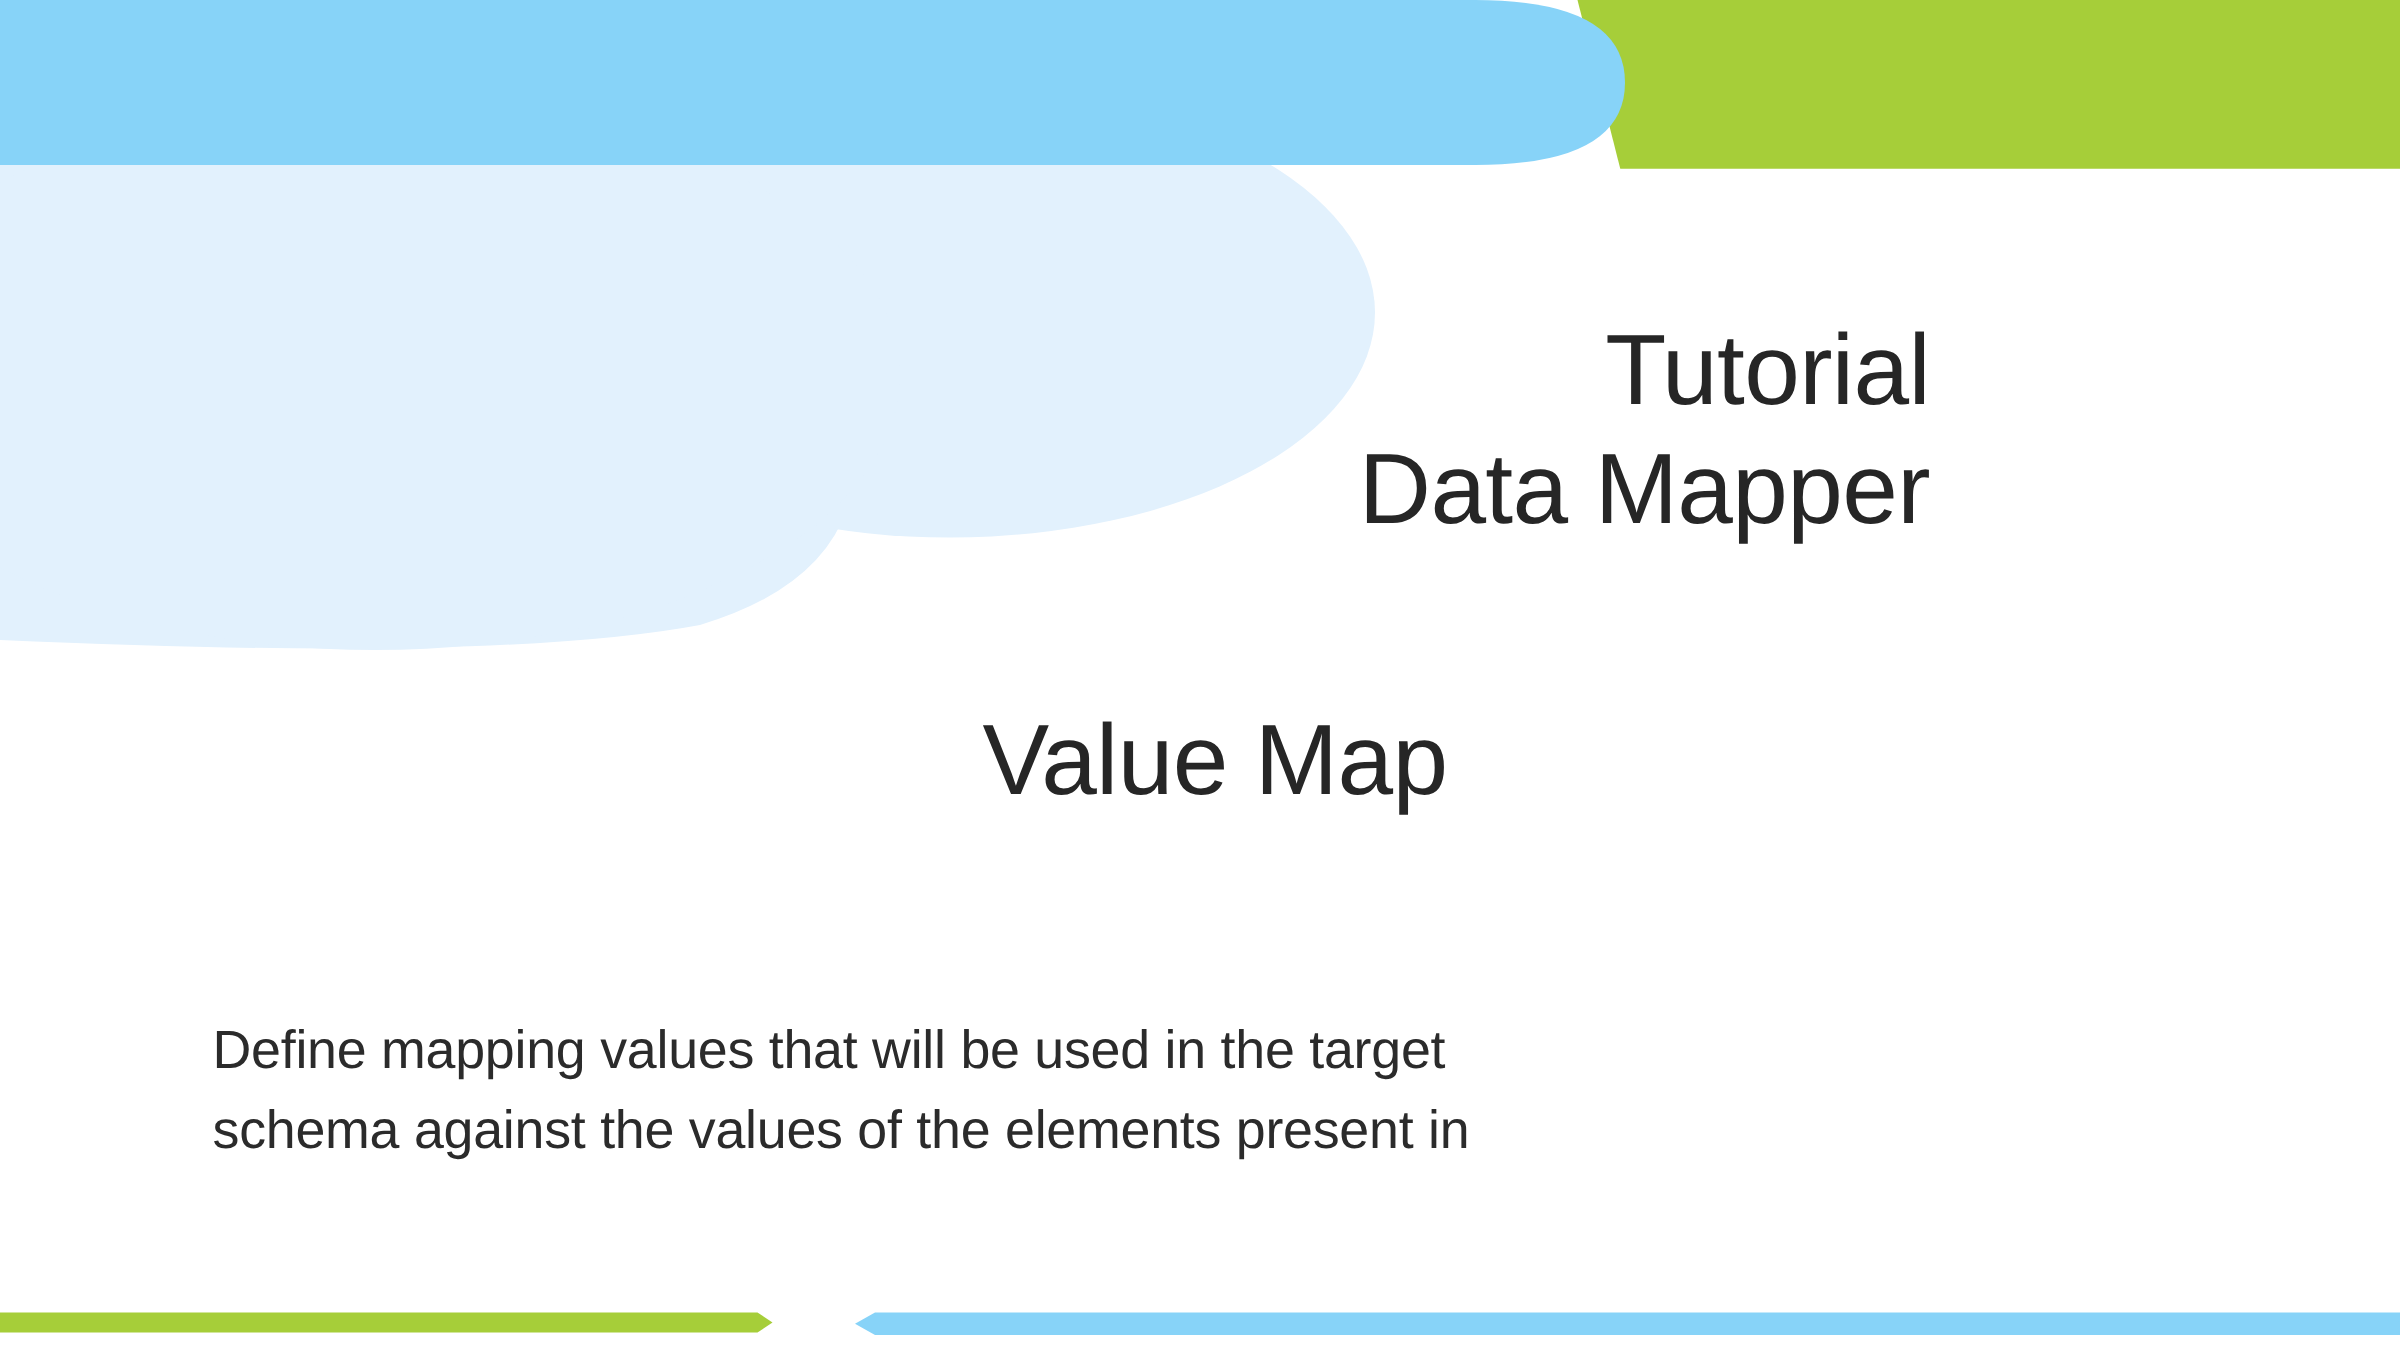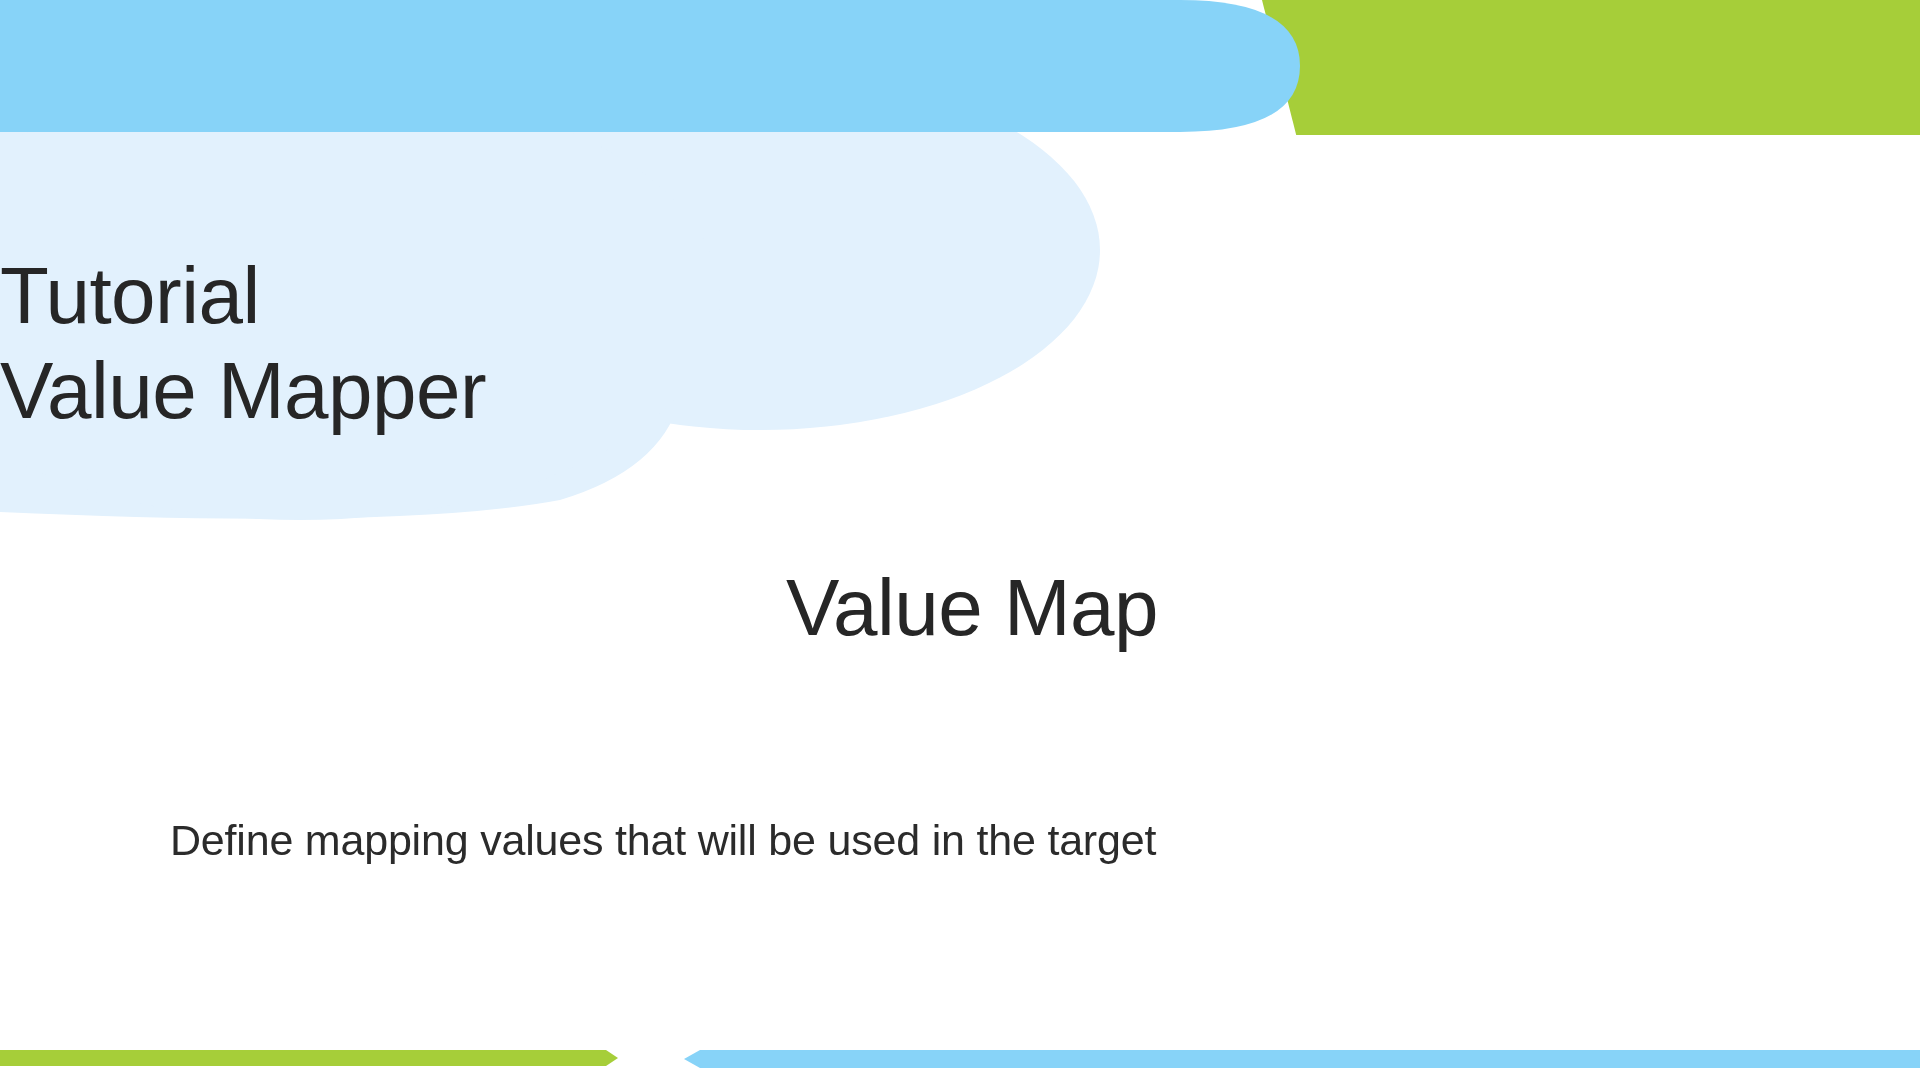--- a/index.html
+++ b/index.html
@@ -38,21 +38,21 @@
     top: 0;
     width: 1920px;
     height: 1080px;
   }
 
   .title-block {
     position: absolute;
     left: 0;
     top: 248px;
     width: 1544px;
-    text-align: left;
+    text-align: right;
   }
   .title-line {
     display: block;
     color: #262626;
     font-size: 80px;
     line-height: 95px;
     font-weight: 400;
     letter-spacing: -0.5px;
     white-space: nowrap;
   }
@@ -124,25 +124,26 @@
 
     <path d="M 0 1050 L 606 1050 L 618 1058 L 606 1066 L 0 1066 Z" fill="#a6ce39"></path>
 
     <path d="M 700 1050 L 1920 1050 L 1920 1068 L 700 1068 L 684 1059 Z" fill="#87d3f8"></path>
   </svg>
 
   <div class="content">
 
     <div class="title-block">
       <span class="title-line">Tutorial</span>
-      <span class="title-line">Value Mapper</span>
+      <span class="title-line">Data Mapper</span>
     </div>
 
     <div class="subtitle-block">
       <span class="subtitle-line">Value Map</span>
     </div>
 
     <div class="description-block">
       <span class="description-line">Define mapping values that will be used in the target</span>
+      <span class="description-line">schema against the values of the elements present in</span>
     </div>
 
   </div>
 </div>
 
 </body></html>

